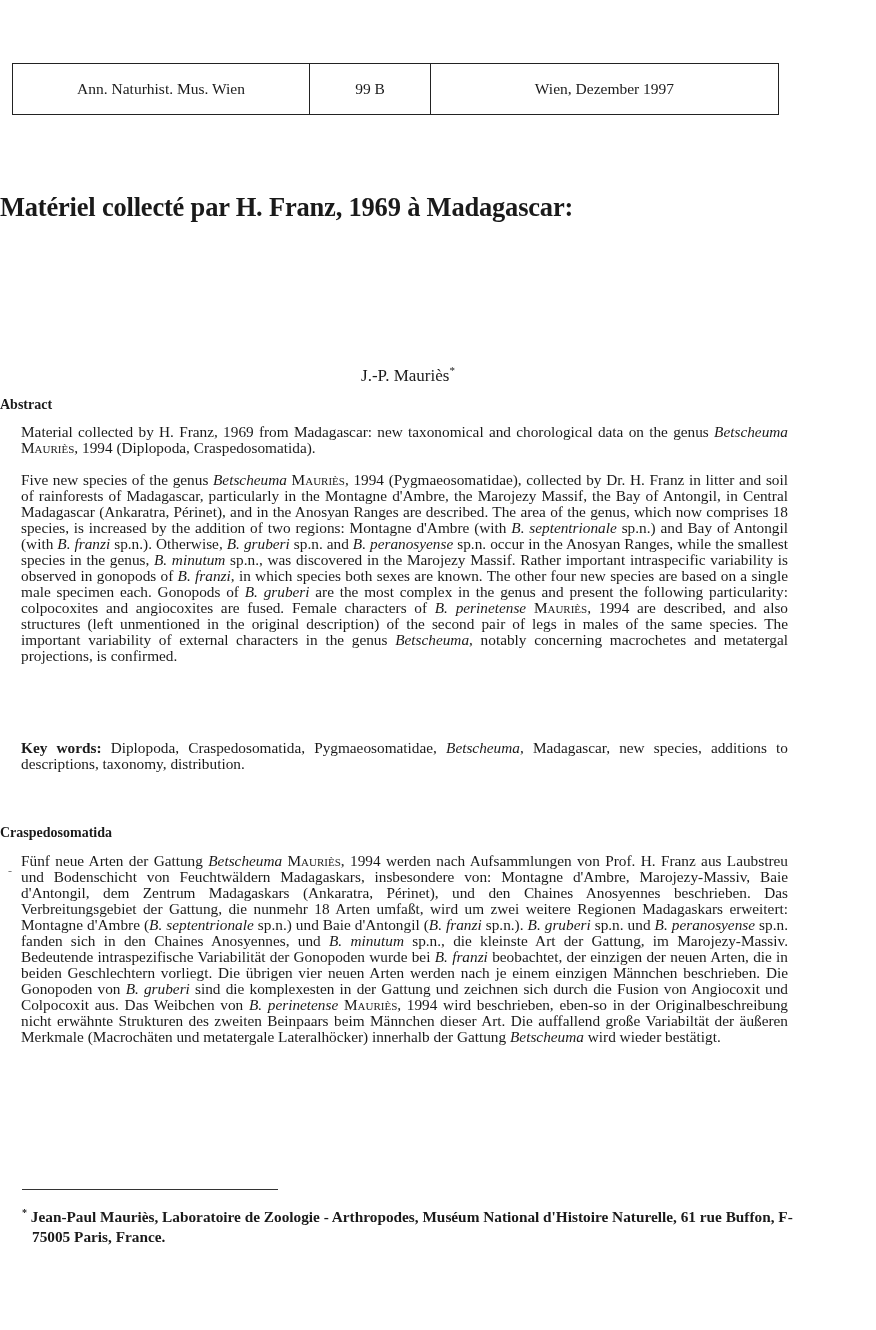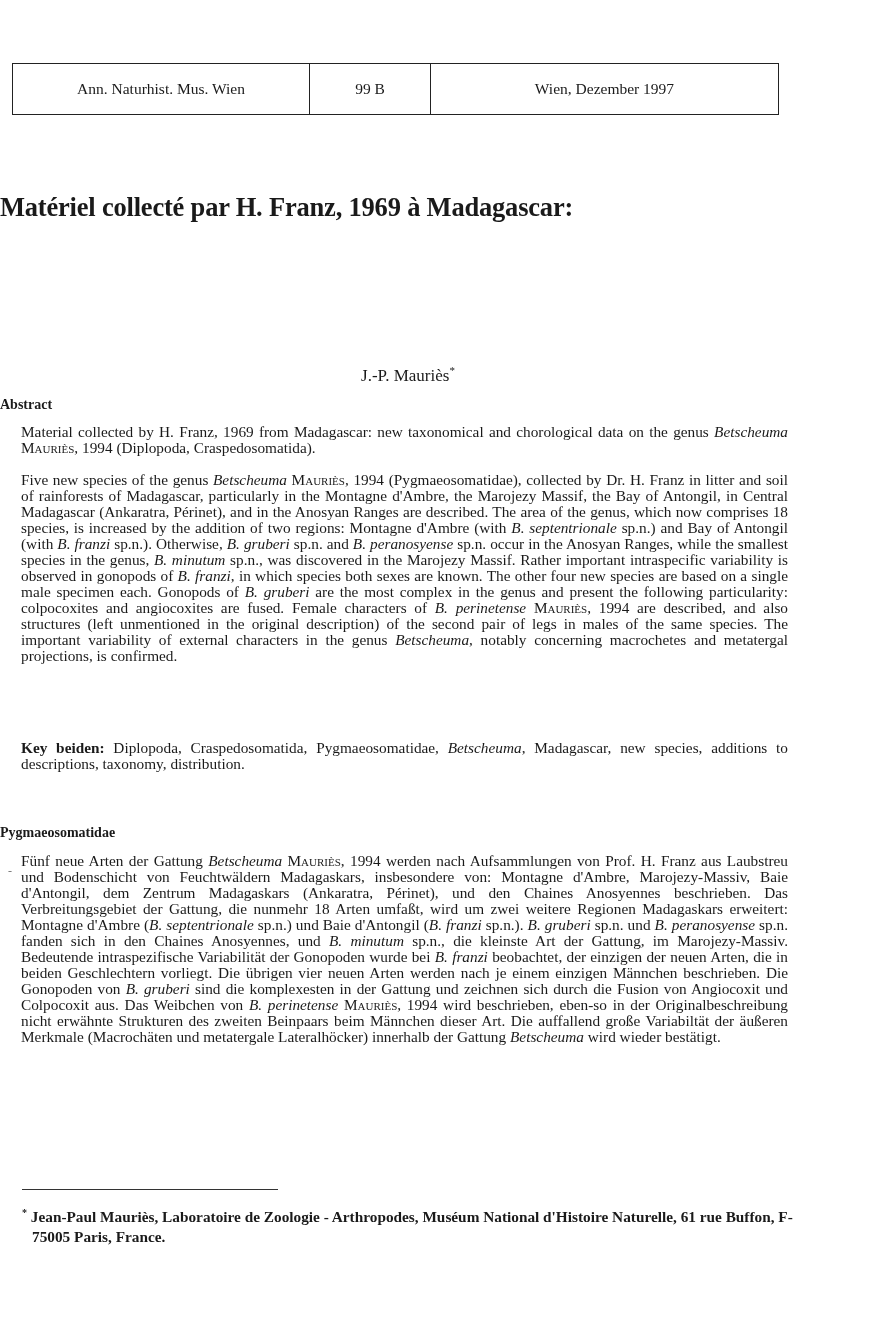--- a/index.html
+++ b/index.html
@@ -47,23 +47,23 @@
 <div class="author">
   <span>J.-P. Mauriès</span><sup>*</sup>
 </div>
 
 <div class="sec-heading" style="top:397px;">Abstract</div>
 
 <div class="para" style="top:424px;"><span>Material collected by H. Franz, 1969 from Madagascar: new taxonomical and chorological data on the genus </span><i>Betscheuma</i><span> </span><span class="sc">Mauriès</span><span>, 1994 (Diplopoda, Craspedosomatida).</span></div>
 <div class="para" style="top:472px;"><span>Five new species of the genus </span><i>Betscheuma</i><span> </span><span class="sc">Mauriès</span><span>, 1994 (Pygmaeosomatidae), collected by Dr. H. Franz in litter and soil of rainforests of Madagascar, particularly in the Montagne d'Ambre, the Marojezy Massif, the Bay of Antongil, in Central Madagascar (Ankaratra, Périnet), and in the Anosyan Ranges are described. The area of the genus, which now comprises 18 species, is increased by the addition of two regions: Montagne d'Ambre (with </span><i>B. septentrionale</i><span>  sp.n.) and Bay of Antongil (with </span><i>B. franzi</i><span> sp.n.). Otherwise, </span><i>B. gruberi</i><span> sp.n. and </span><i>B. peranosyense</i><span> sp.n. occur in the Anosyan Ranges, while the smallest species in the genus, </span><i>B. minutum</i><span> sp.n., was discovered in the Marojezy Massif. Rather important intraspecific variability is observed in gonopods of </span><i>B. franzi</i><span>, in which species both sexes are known. The other four new species are based on a single male specimen each. Gonopods of </span><i>B. gruberi</i><span> are the most complex in the genus and present the following particularity: colpocoxites and angiocoxites are fused. Female characters of </span><i>B. perinetense</i><span> </span><span class="sc">Mauriès</span><span>, 1994 are described, and also structures (left unmentioned in the original description) of the second pair of legs in males of the same species. The important variability of external characters in the genus </span><i>Betscheuma</i><span>, notably concerning macrochetes and metatergal projections, is confirmed.</span></div>
 
 <div class="para" style="top:740px;">
-  <span class="kw-label">Key beiden:</span><span><span> Diplopoda, Craspedosomatida, Pygmaeosomatidae, </span><i>Betscheuma</i><span>, Madagascar, new species, additions to descriptions, taxonomy, distribution.</span></span>
+  <span class="kw-label">Key words:</span><span><span> Diplopoda, Craspedosomatida, Pygmaeosomatidae, </span><i>Betscheuma</i><span>, Madagascar, new species, additions to descriptions, taxonomy, distribution.</span></span>
 </div>
 
-<div class="sec-heading" style="top:825px;">Pygmaeosomatidae</div>
+<div class="sec-heading" style="top:825px;">Craspedosomatida</div>
 <div class="stray-mark">-</div>
 <div class="para" style="top:853px;"><span>Fünf neue Arten der Gattung </span><i>Betscheuma</i><span> </span><span class="sc">Mauriès</span><span>, 1994 werden nach Aufsammlungen von Prof. H. Franz aus Laubstreu und Bodenschicht von Feuchtwäldern Madagaskars, insbesondere von: Montagne d'Ambre, Marojezy-Massiv, Baie d'Antongil, dem Zentrum Madagaskars (Ankaratra, Périnet), und den Chaines Anosyennes beschrieben. Das Verbreitungsgebiet der Gattung, die nunmehr 18 Arten umfaßt, wird um zwei weitere Regionen Madagaskars erweitert: Montagne d'Ambre (</span><i>B. septentrionale</i><span> sp.n.) und Baie d'Antongil (</span><i>B. franzi</i><span> sp.n.). </span><i>B. gruberi</i><span> sp.n. und </span><i>B. peranosyense</i><span> sp.n. fanden sich in den Chaines Anosyennes, und </span><i>B. minutum</i><span> sp.n., die kleinste Art der Gattung, im Marojezy-Massiv. Bedeutende intraspezifische Variabilität der Gonopoden wurde bei </span><i>B. franzi</i><span> beobachtet, der einzigen der neuen Arten, die in beiden Geschlechtern vorliegt. Die übrigen vier neuen Arten werden nach je einem einzigen Männchen beschrieben. Die Gonopoden von </span><i>B. gruberi</i><span> sind die komplexesten in der Gattung und zeichnen sich durch die Fusion von Angiocoxit und Colpocoxit aus. Das Weibchen von </span><i>B. perinetense</i><span> </span><span class="sc">Mauriès</span><span>, 1994 wird beschrieben, eben-so in der Originalbeschreibung nicht erwähnte Strukturen des zweiten Beinpaars beim Männchen dieser Art. Die auffallend große Variabiltät der äußeren Merkmale (Macrochäten und metatergale Lateralhöcker) innerhalb der Gattung </span><i>Betscheuma</i><span> wird wieder bestätigt.</span></div>
 
 <div class="footnote-rule"></div>
 <div class="footnote">
   <sup>*</sup><span> Jean-Paul Mauriès, Laboratoire de Zoologie - Arthropodes, Muséum National d'Histoire Naturelle, 61 rue Buffon, F-75005 Paris, France.</span>
 </div>
 
 </body></html>

